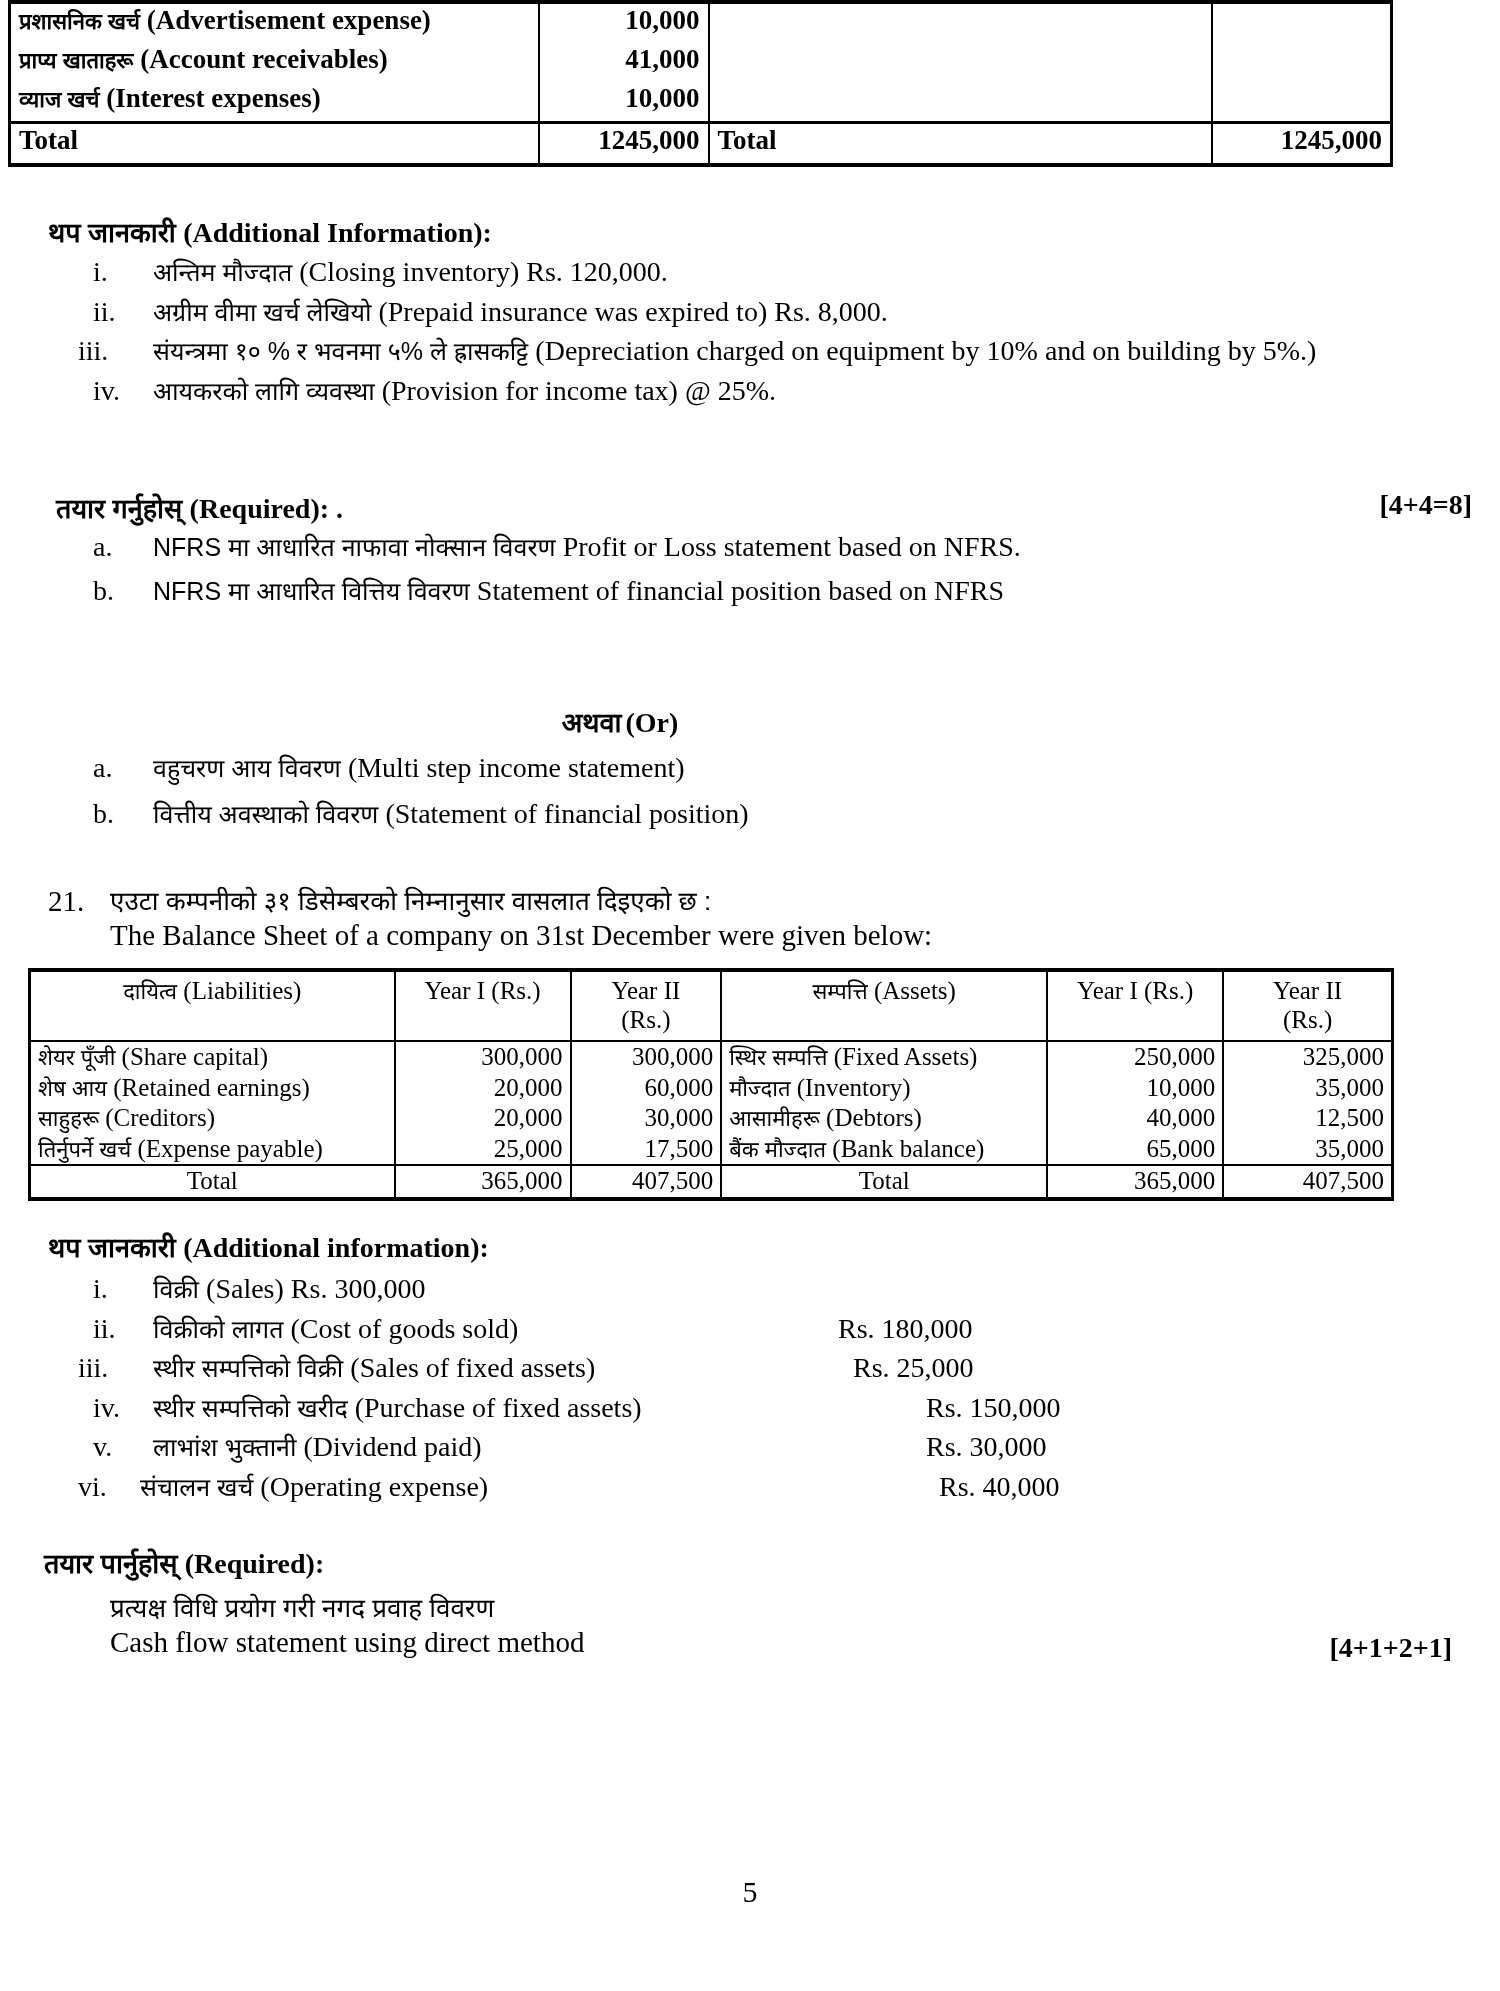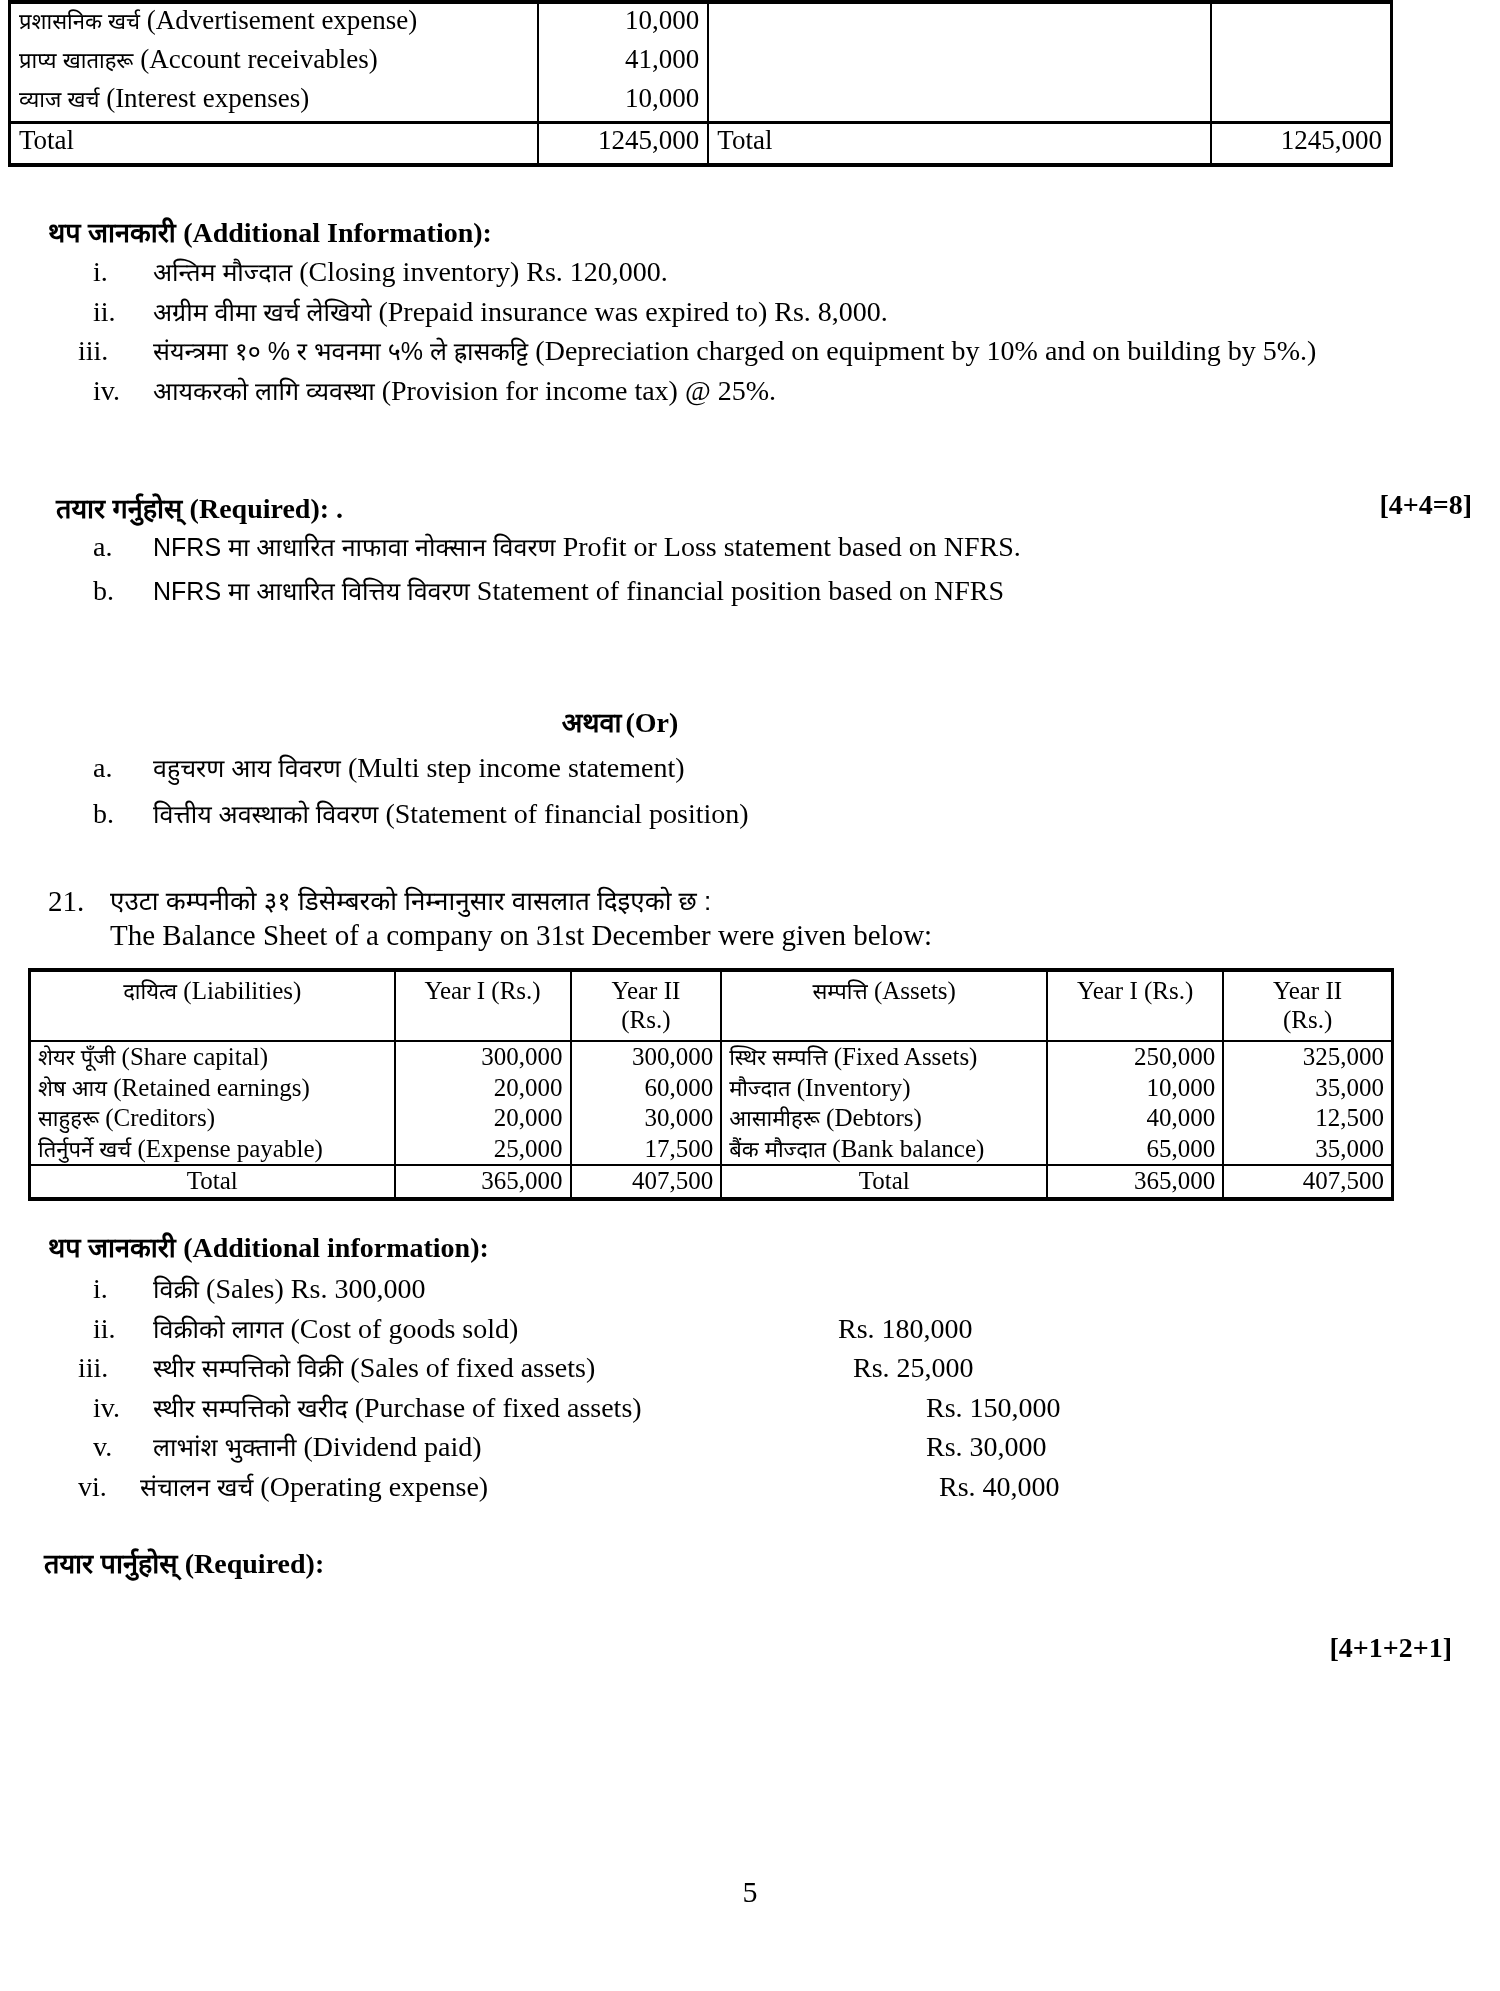--- a/index.html
+++ b/index.html
@@ -29,20 +29,21 @@
     border-bottom:4px solid #000;
     border-collapse:collapse;
   }
   table.top td{
     border:none;
     padding:1px 8px;
     font-size:27px;
     vertical-align:baseline;
     height:37px;
     line-height:1.12;
+    font-weight:bold;
   }
   table.top td.name{width:530px;border-right:2px solid #000;}
   table.top td.amt{width:155px;text-align:right;border-right:2px solid #000;}
   table.top td.name2{width:510px;border-right:2px solid #000;}
   table.top td.amt2{width:165px;text-align:right;}
   tr.totalrow td{border-top:3px solid #000;}
   .nep-in{font-family:"Liberation Sans","DejaVu Sans",sans-serif;font-size:22px;}
 
   
   .block{position:absolute;}
@@ -352,17 +353,21 @@
         <span class="e amt" style="left:891px;">Rs. 40,000</span>
       </li>
     </ul>
   </div>
 
   <div class="block hdr" style="left:44px;top:1544px;">
     <span class="n">तयार पार्नुहोस्</span>
     <span class="e">(Required):</span>
   </div>
 
+  <div class="block" style="left:110px;top:1592px;width:1290px;">
+    <div class="n" style="font-size:26px;line-height:1.25;">प्रत्यक्ष विधि प्रयोग गरी नगद प्रवाह विवरण</div>
+    <div class="e" style="font-size:29px;line-height:1.22;">Cash flow statement using direct method</div>
+  </div>
   <div class="marks" style="top:1632px;right:48px;">[4+1+2+1]</div>
 
   <div class="pagenum">5</div>
 
 </div>
 
 </body></html>

